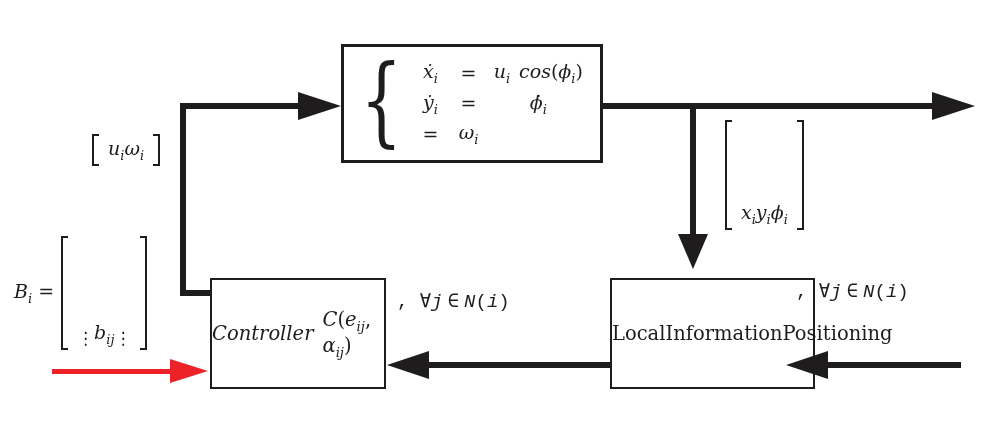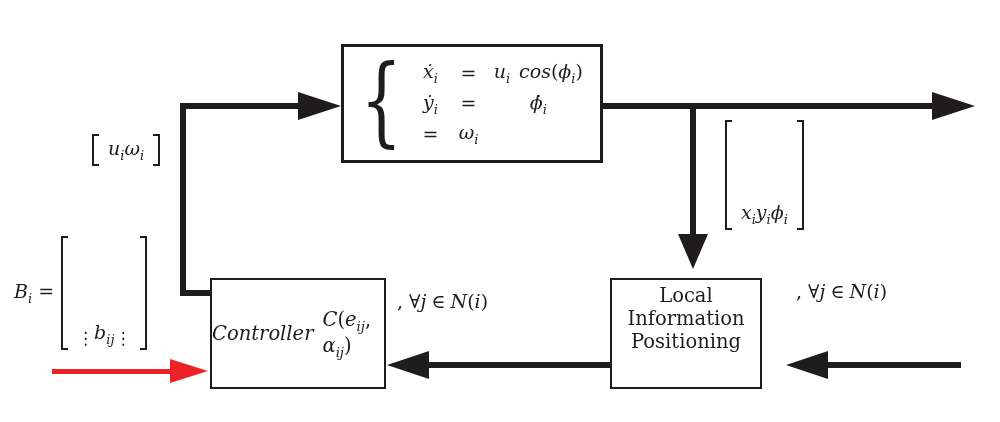--- a/index.html
+++ b/index.html
@@ -13,37 +13,37 @@
   .rm { font-style:normal; }
   sub { font-size:68%; font-style:italic; }
   
   .box { position:absolute; border:3px solid var(--ink); background:#fff; box-sizing:border-box; }
   .box.thin { border-width:2.5px; }
   .plant { left:341px; top:44px; width:262px; height:119px; display:flex; align-items:center; padding-left:8px; }
   .brace { font-size:92px; line-height:1.0; transform:scale(0.72,1.06); transform-origin:center; margin-top:-6px; }
   .eqs { display:grid; grid-template-columns:40px 36px 1fr; row-gap:5px; align-items:center; justify-items:center; font-size:19px; flex:1; padding-right:10px; }
   .fnsp { margin-left:9px;font-style:italic; }
   .ctrl { left:210px; top:278px; width:176px; height:111px; display:flex; flex-direction:row; align-items:center; justify-content:center; gap:9px; font-size:19.5px; }
-  .lpi { left:610px; top:278px; width:152px; height:111px; display:flex; flex-direction:column; align-items:center; justify-content:flex-start; font-size:19.5px; padding:4px 0; box-sizing:border-box; }
+  .lpi { left:610px; top:278px; width:205px; height:111px; display:flex; flex-direction:row; align-items:center; justify-content:flex-start; font-size:19.5px; padding:4px 0; box-sizing:border-box; }
   
   .ln { position:absolute; background:var(--ink); }
   .ah { position:absolute; width:0; height:0; }
   .ah-r { border-top:14px solid transparent; border-bottom:14px solid transparent; border-left:43px solid var(--ink); }
   .ah-l { border-top:14px solid transparent; border-bottom:14px solid transparent; border-right:42px solid var(--ink); }
   .ah-d { border-left:15px solid transparent; border-right:15px solid transparent; border-top:35px solid var(--ink); }
   .ln.red { background:var(--red); }
   .ah-red { border-top:12px solid transparent; border-bottom:12px solid transparent; border-left:38px solid var(--red); }
   
   .fig { position:absolute; display:flex; align-items:center; font-size:19px; }
   .mat { display:flex; align-items:stretch; }
   .bk { width:7px; box-sizing:border-box; }
   .bk.l { border-left:2px solid var(--ink); border-top:2px solid var(--ink); border-bottom:2px solid var(--ink); }
   .bk.r { border-right:2px solid var(--ink); border-top:2px solid var(--ink); border-bottom:2px solid var(--ink); }
   .mcol { display:flex; flex-direction:row; justify-content:space-evenly; align-items:flex-end; padding:3px 9px; }
-  .qual { margin-left:4px; white-space:nowrap; }
+  .qual { margin-left:4px; white-space:nowrap;font-family:Liberation Mono, monospace; }
   .qual .insp { margin:0 5px; }
   .blabel { margin-right:7px; white-space:nowrap; }
   .vdots { font-size:17px; line-height:1; font-family:"DejaVu Sans",sans-serif; }
 </style>
 </head>
 <body>
 
 <div class="canvas">
 
   <div class="box plant">

